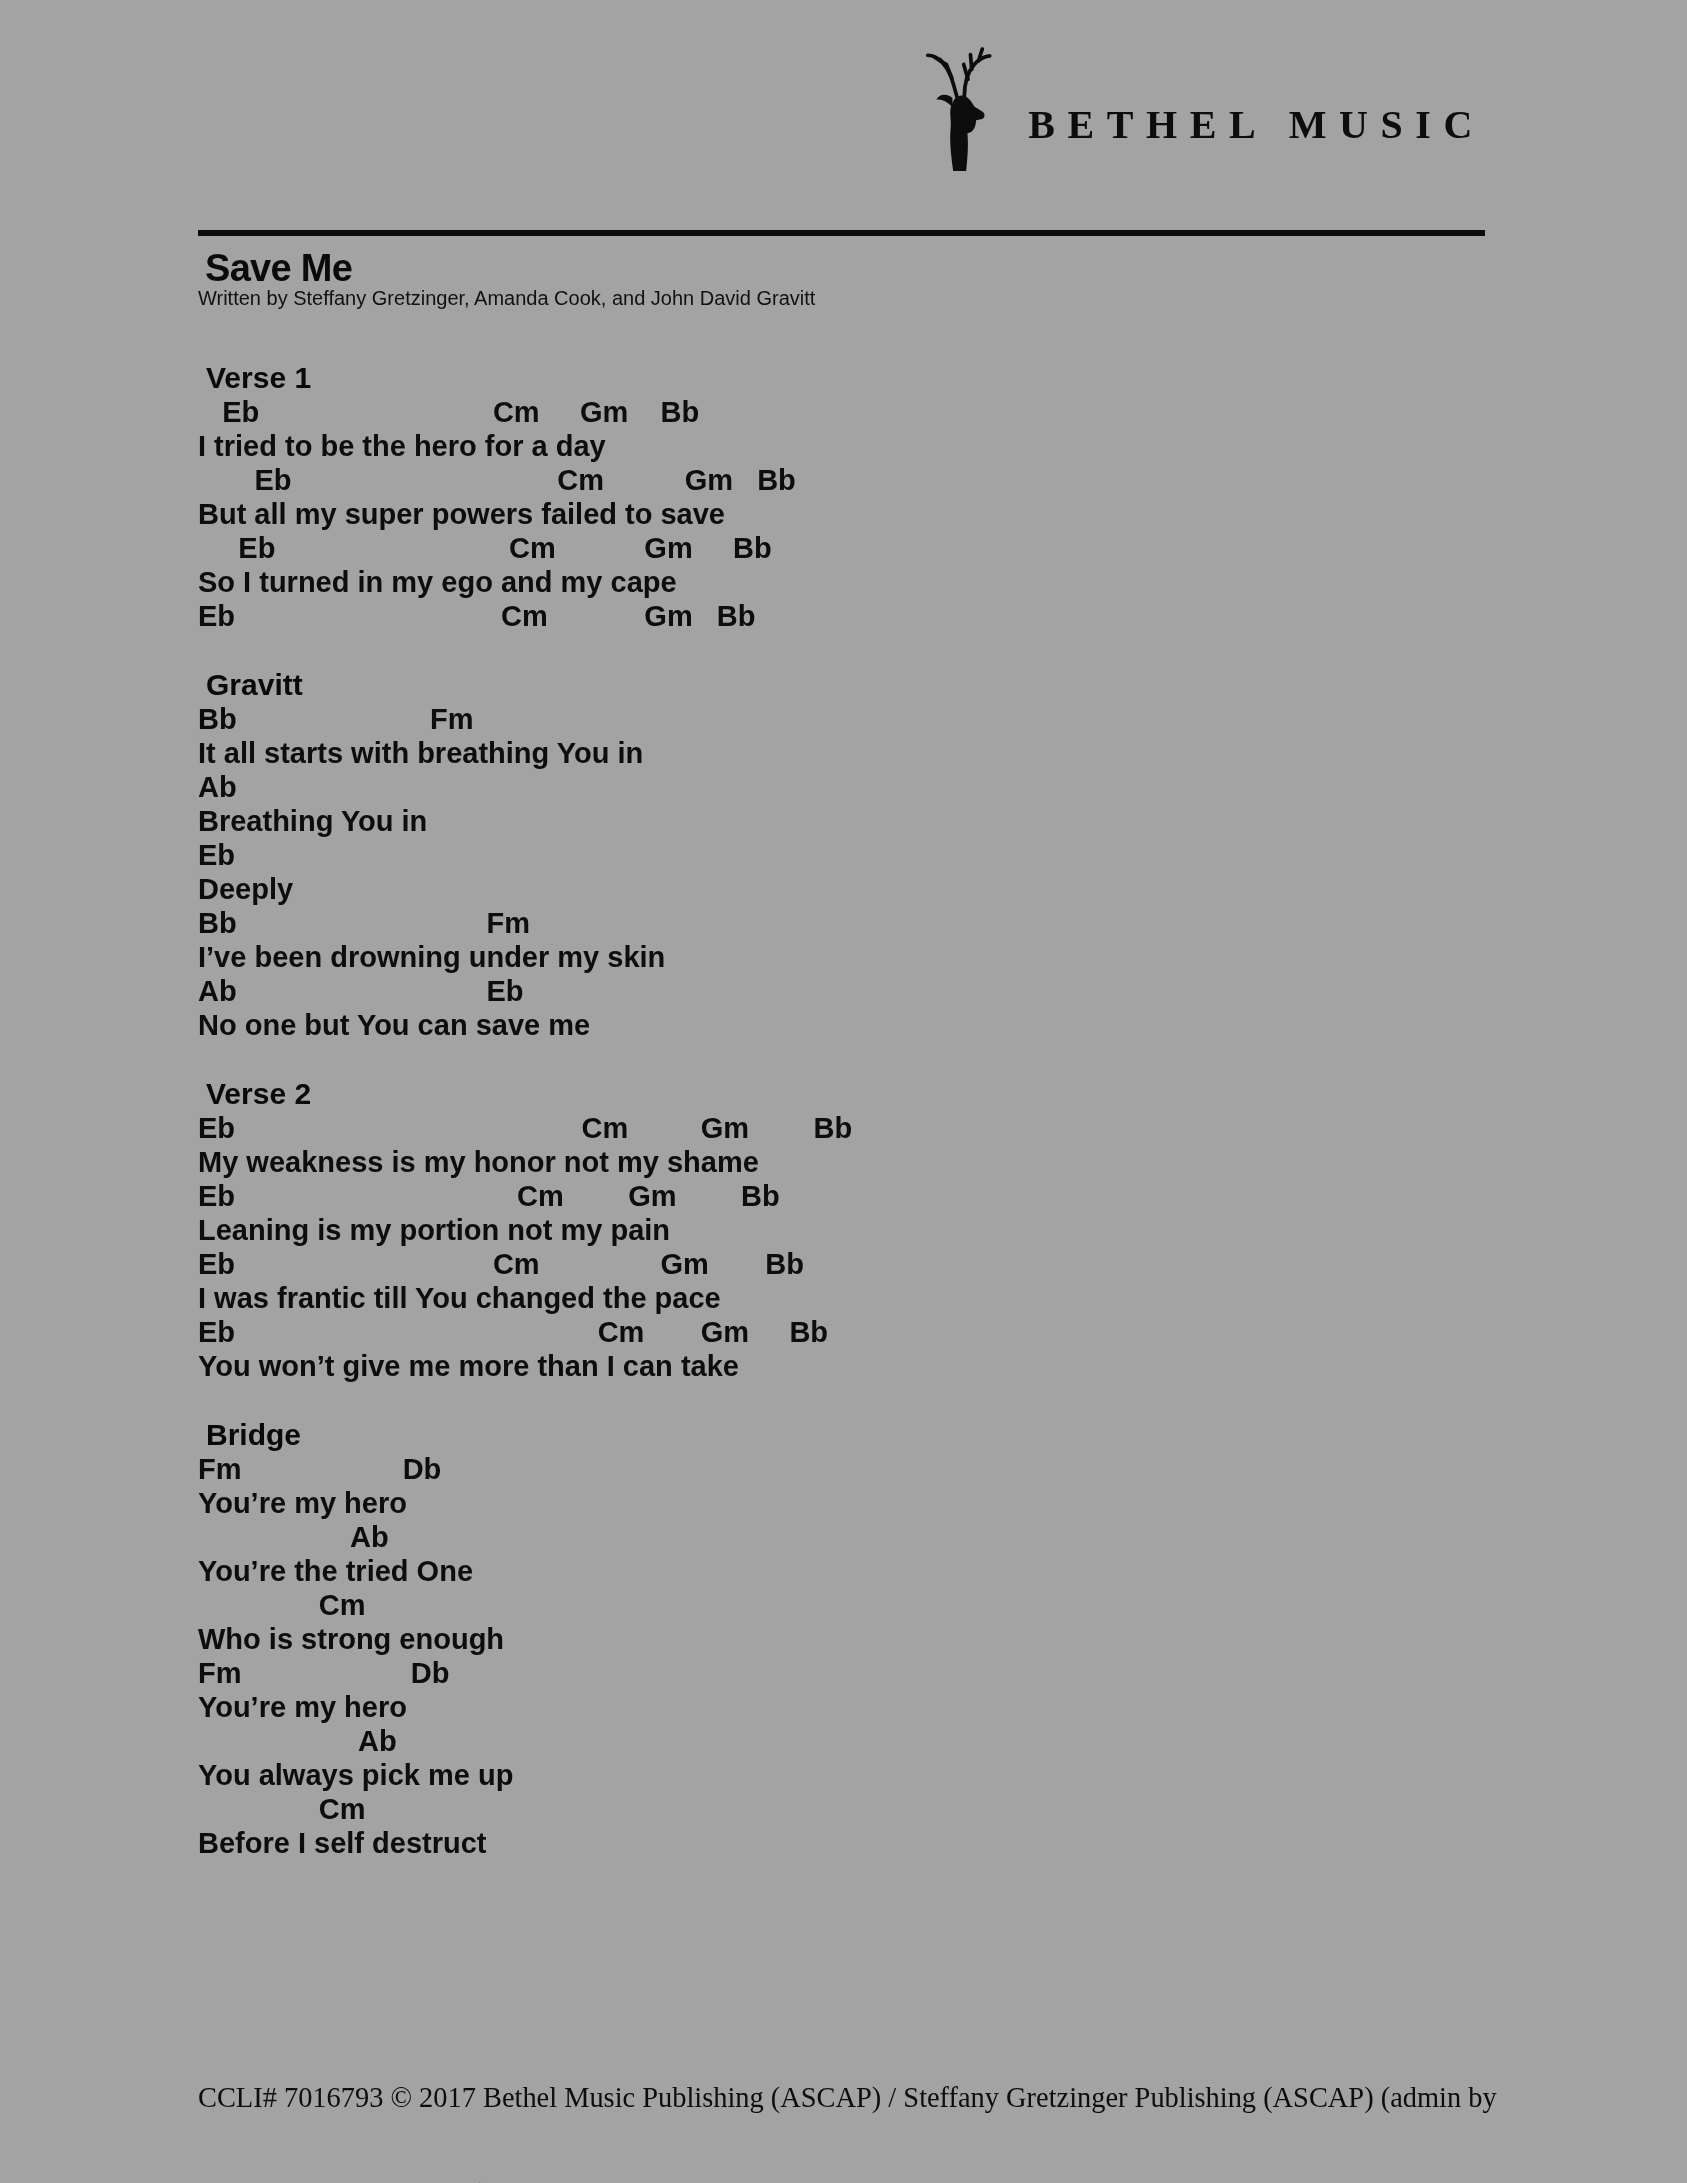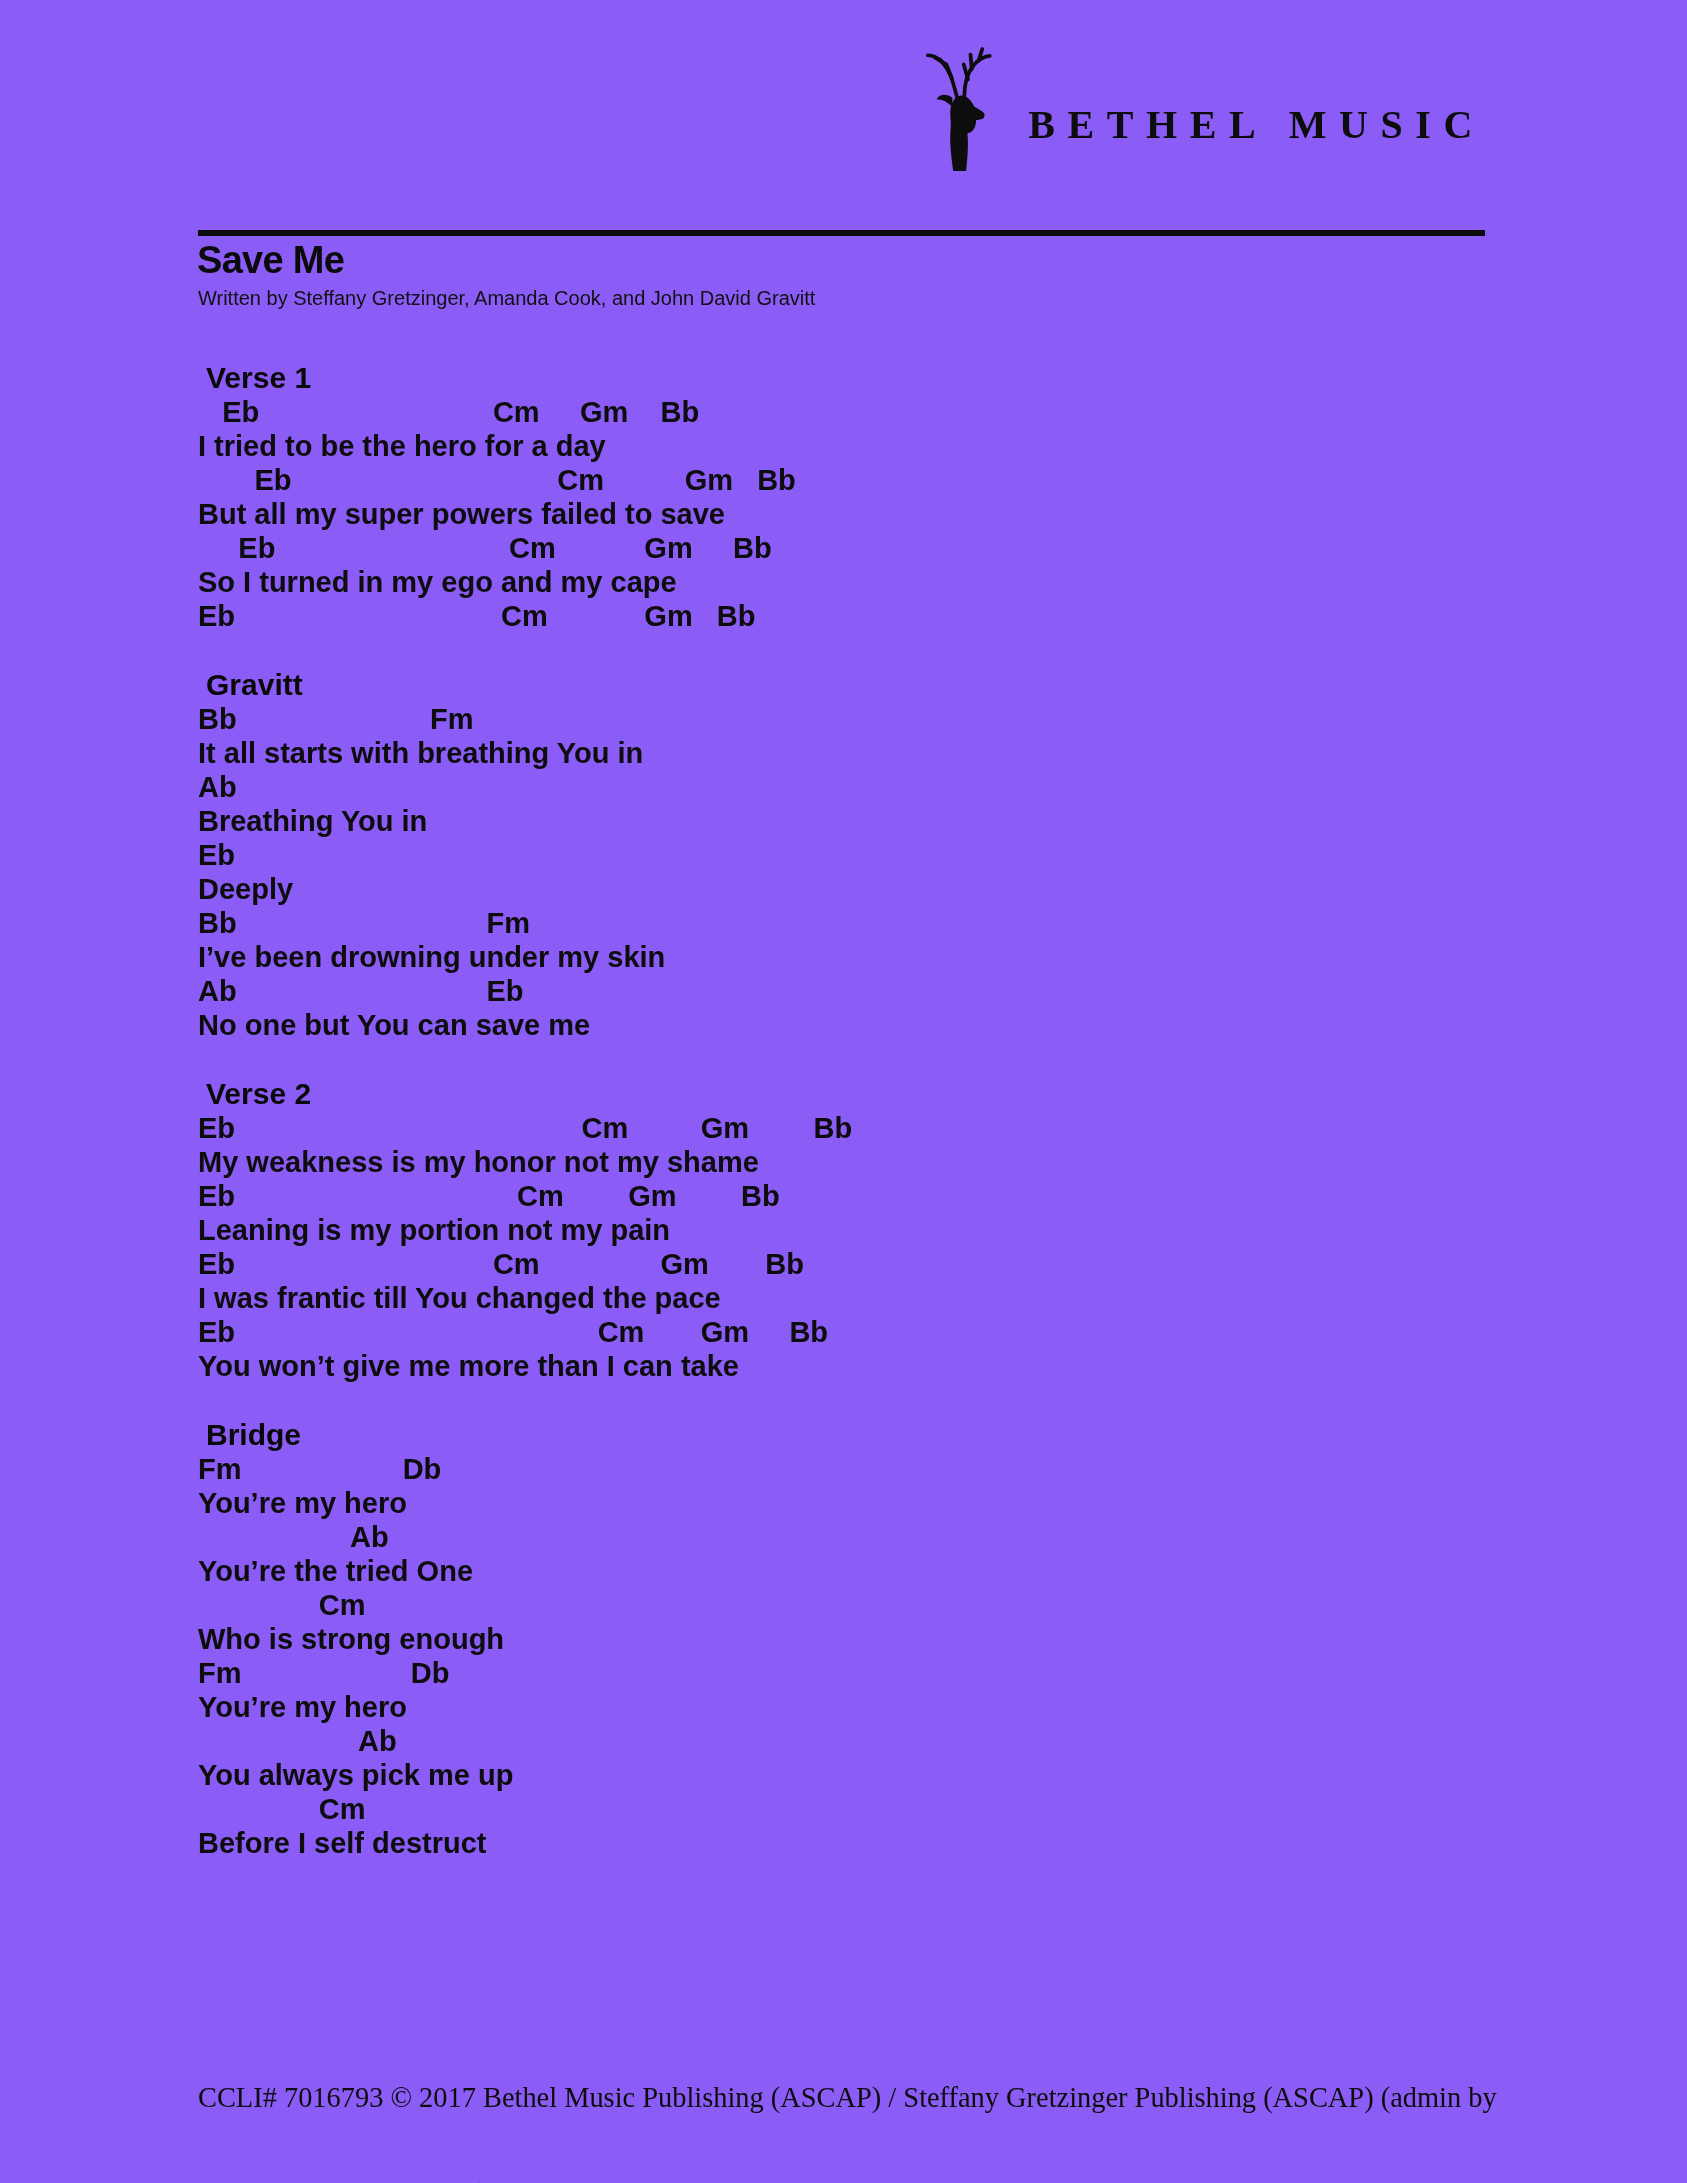--- a/index.html
+++ b/index.html
@@ -4,21 +4,21 @@
 <style>
   html, body {
     margin: 0;
     padding: 0;
     background: #ffffff;
   }
   .page {
     position: relative;
     width: 1687px;
     height: 2183px;
-    background: #8b5cf6;
+    background: #a3a3a3;
     color: #000000;
     font-family: "Liberation Sans", sans-serif;
     overflow: hidden;
   }
 
   
   .logo {
     position: absolute;
     top: 41px;
     right: 202px;
@@ -47,21 +47,21 @@
     top: 230px;
     width: 1287px;
     height: 6px;
     background: #0b0b0b;
   }
 
   .song-title {
     position: absolute;
     left: 197px;
     top: 239px;
-    margin: 0;
+    margin: 8px;
     font-size: 38px;
     font-weight: 800;
     letter-spacing: -0.7px;
     color: #0b0b0b;
   }
 
   .byline {
     position: absolute;
     left: 198px;
     top: 287px;

